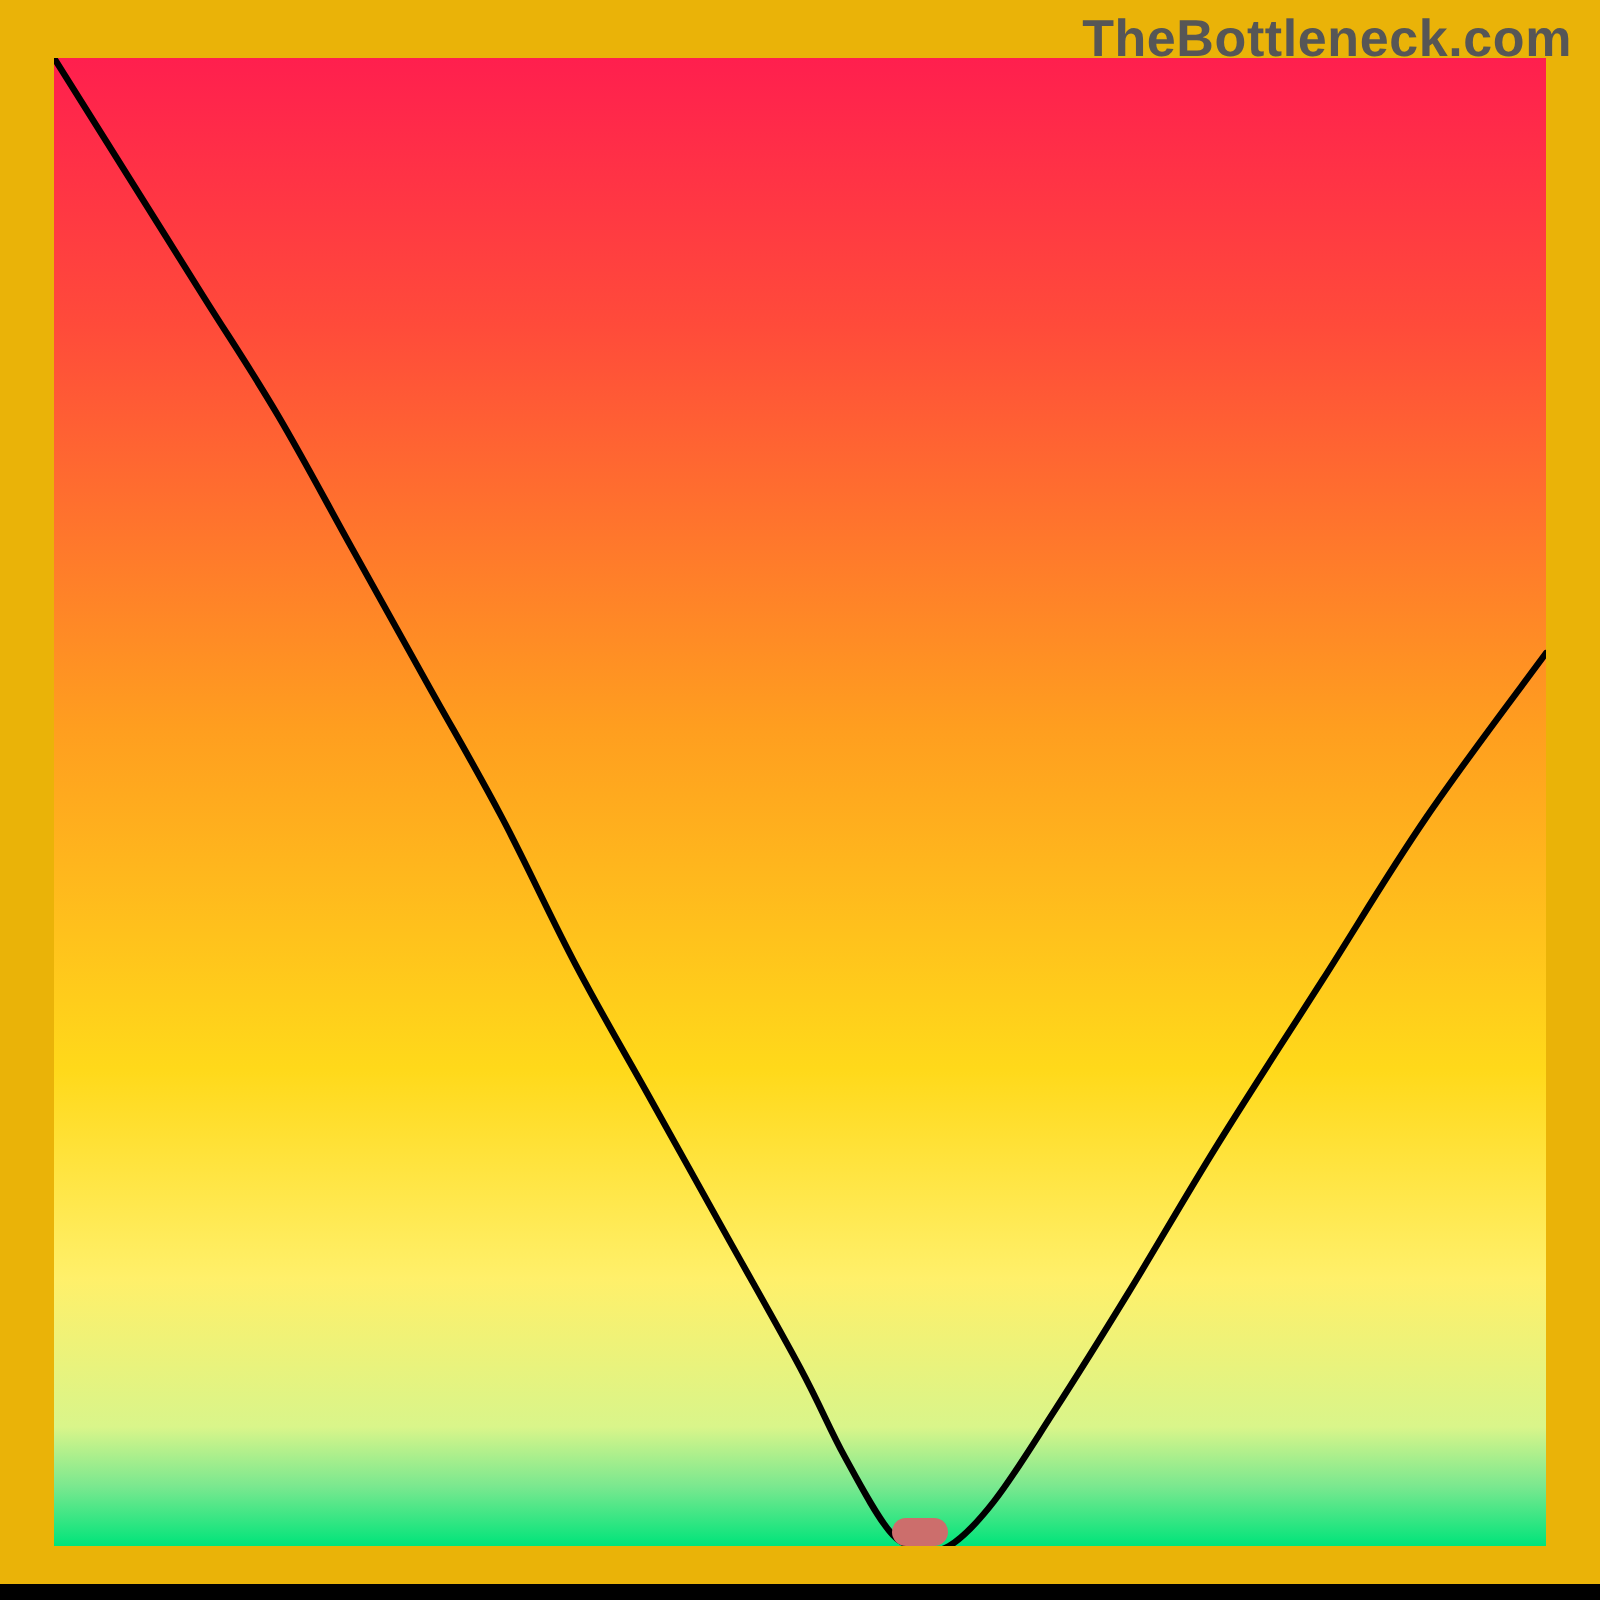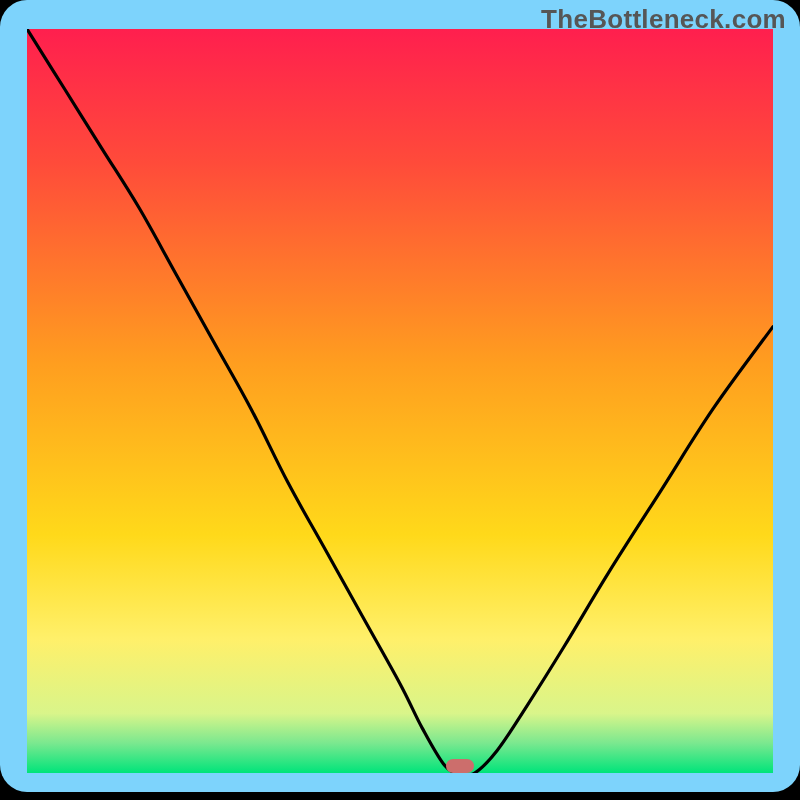--- a/index.html
+++ b/index.html
@@ -7,22 +7,21 @@
     padding: 0;
     width: 800px;
     height: 800px;
     background: #000;
     overflow: hidden;
   }
   .frame {
     position: relative;
     width: 800px;
     height: 792px;
-    background: #7dd3fc;
-    border-radius: 27px;
+    background: #eab308;
   }
   .watermark {
     position: absolute;
     top: 4px;
     right: 14px;
     font-family: Arial, Helvetica, sans-serif;
     font-size: 26px;
     font-weight: 600;
     color: #565656;
     letter-spacing: 0.3px;

